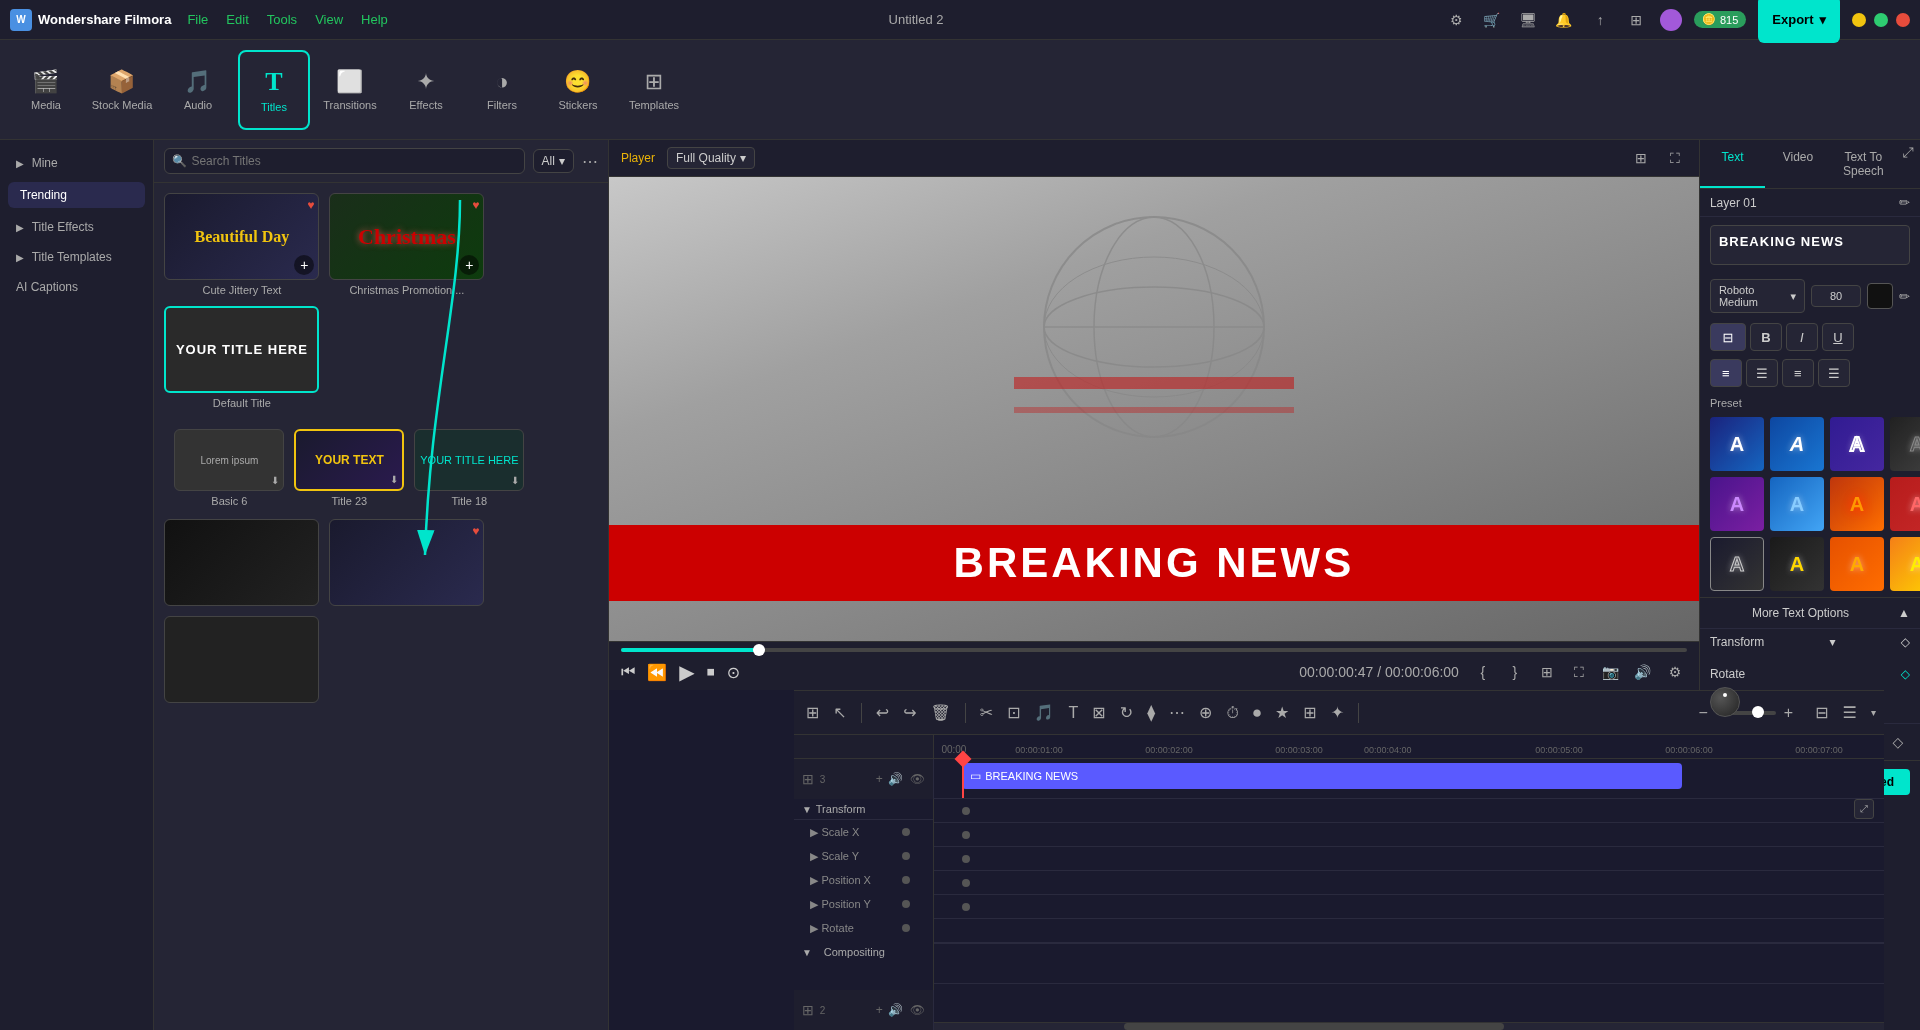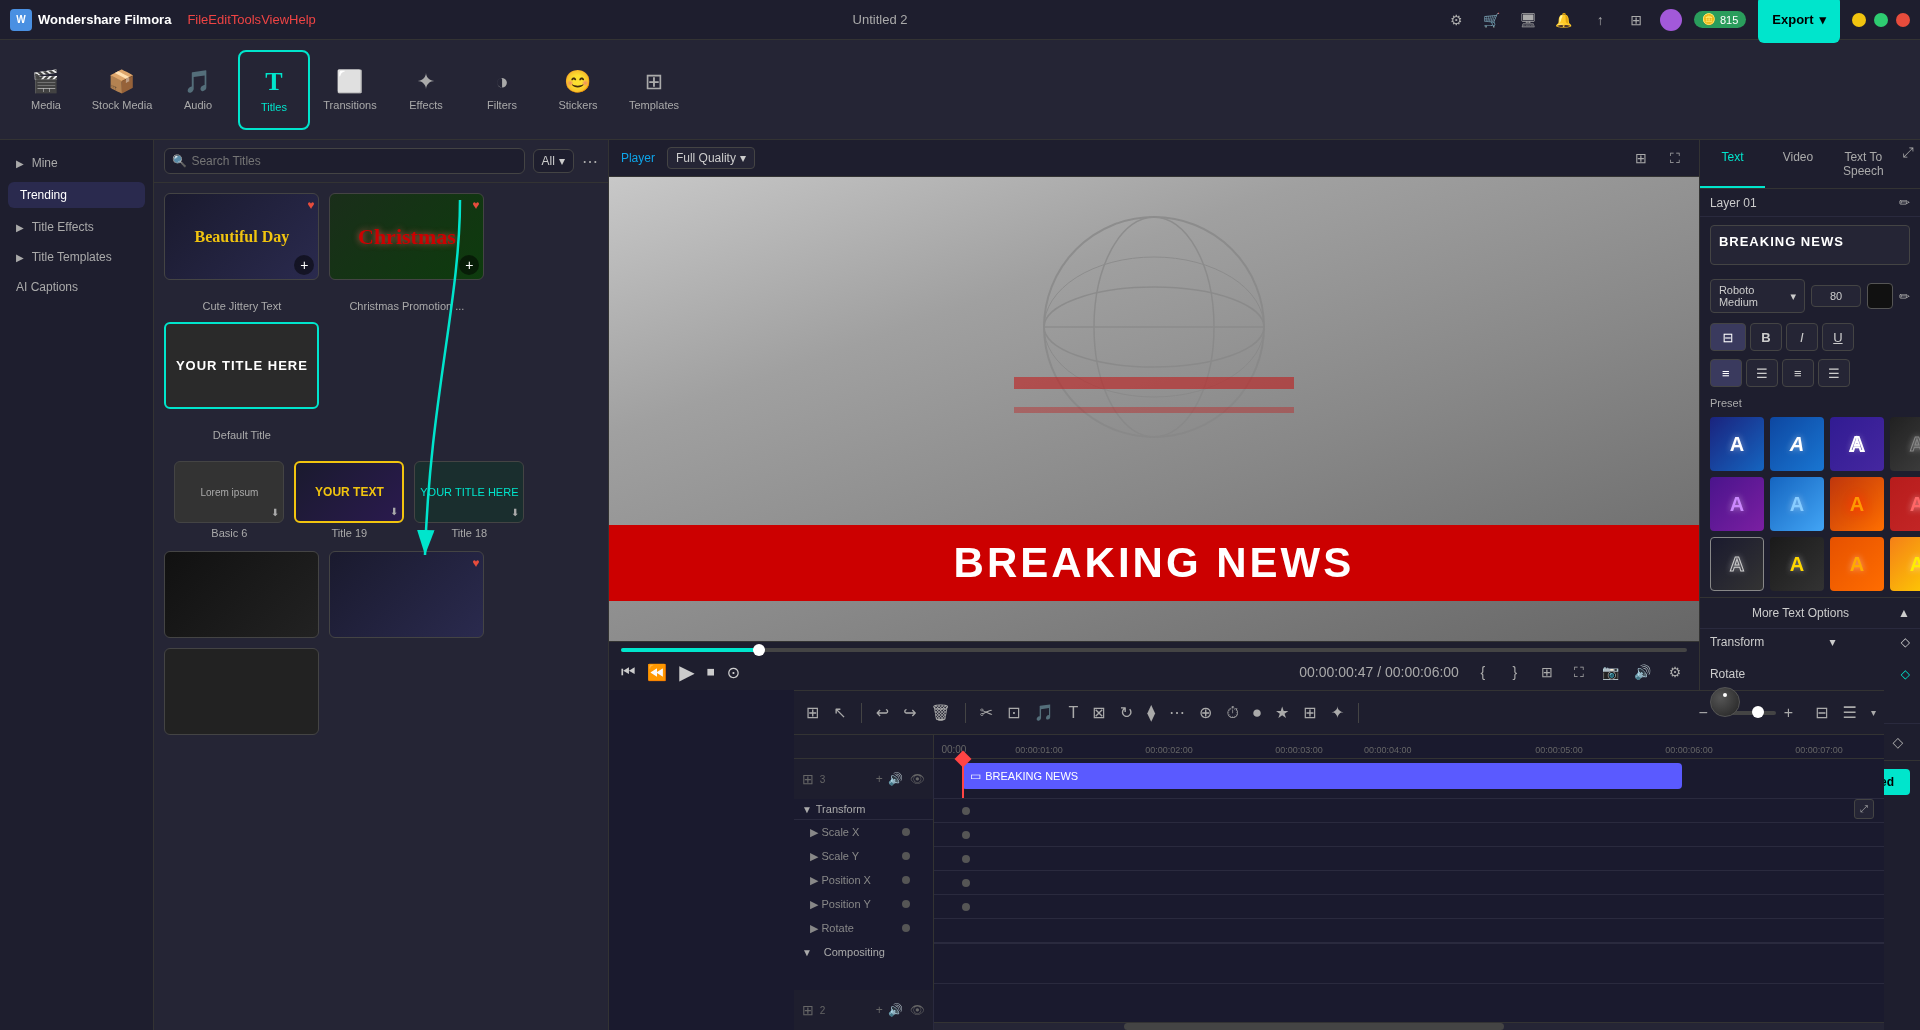--- a/index.html
+++ b/index.html
@@ -2,21 +2,21 @@
 <html><head>
   <meta charset="utf-8">
   <style>
     * { box-sizing: border-box; margin: 0; padding: 0; }
     body { background: #1a1a2e; color: #ccc; font-family: 'Segoe UI', Arial, sans-serif; font-size: 13px; width: 1920px; height: 1030px; overflow: hidden; }
 
     
     #menu-bar { display: flex; align-items: center; background: #1e1e2e; height: 40px; padding: 0 10px; gap: 16px; border-bottom: 1px solid #333; }
     #menu-bar .logo { display: flex; align-items: center; gap: 6px; color: #fff; font-size: 13px; font-weight: bold; }
     #menu-bar .logo-icon { width: 22px; height: 22px; background: #4a90e2; border-radius: 4px; display: flex; align-items: center; justify-content: center; color: white; font-size: 10px; font-weight: bold; }
-    #menu-bar .menu-items { display: flex; color: #ef4444; font-size: 13px; text-align: right; }
+    #menu-bar .menu-items { display: flex; gap: 18px; color: #22c55e; font-size: 13px; text-align: right; }
     #menu-bar .menu-items span { cursor: pointer; }
     #menu-bar .title { flex: 1; text-align: center; color: #aaa; font-size: 13px; }
     #menu-bar .right-controls { display: flex; align-items: center; gap: 12px; }
     .icon-btn { width: 24px; height: 24px; display: flex; align-items: center; justify-content: center; color: #aaa; cursor: pointer; font-size: 14px; }
     .avatar-circle { width: 22px; height: 22px; border-radius: 50%; background: #a259d9; }
     .coin-badge { background: #2a9d5c; border-radius: 10px; padding: 2px 8px; color: #fff; font-size: 11px; display: flex; align-items: center; gap: 4px; }
     .export-btn { background: #00e5cc; color: #000; border: none; border-radius: 6px; padding: 16px 14px; font-size: 13px; font-weight: bold; cursor: pointer; display: flex; align-items: center; gap: 6px; }
     .win-controls { display: flex; gap: 8px; }
     .win-btn { width: 14px; height: 14px; border-radius: 50%; cursor: pointer; }
     .win-minimize { background: #f1c40f; }
@@ -43,38 +43,38 @@
     .search-icon-wrap .si { position: absolute; left: 8px; color: #666; font-size: 12px; }
     .filter-dropdown { background: #1e1e2e; border: 1px solid #444; border-radius: 6px; padding: 4px 8px; color: #ccc; font-size: 12px; cursor: pointer; display: flex; align-items: center; gap: 4px; }
     .more-icon { color: #aaa; cursor: pointer; font-size: 16px; }
 
     
     #cards-area { flex: 1; overflow-y: auto; padding: 10px; }
     .cards-row { display: flex; gap: 10px; margin-bottom: 12px; flex-wrap: wrap; }
     .title-card { width: 155px; display: flex; flex-direction: column; cursor: pointer; }
     .title-card-thumb { width: 155px; height: 87px; border-radius: 6px; overflow: hidden; display: flex; align-items: center; justify-content: center; position: relative; border: 1px solid #444; }
     .title-card-thumb.selected { border: 2px solid #00e5cc; }
-    .title-card-label { font-size: 11px; color: #aaa; margin-top: 20px; text-align: center; white-space: nowrap; overflow: hidden; text-overflow: ellipsis; }
+    .title-card-label { font-size: 11px; color: #aaa; margin-top: 4px; text-align: center; white-space: nowrap; overflow: hidden; text-overflow: ellipsis; }
     .card-add-btn { position: absolute; bottom: 4px; right: 4px; background: rgba(0,0,0,0.5); border-radius: 50%; width: 20px; height: 20px; display: flex; align-items: center; justify-content: center; color: #fff; font-size: 14px; }
     .heart-icon { position: absolute; top: 4px; right: 4px; color: #e74c3c; font-size: 12px; }
 
     
     .similar-rec-header { display: flex; justify-content: space-between; align-items: center; padding: 6px 10px; background: #1e1e2e; }
     .similar-rec-header span { font-size: 12px; color: #aaa; }
     .more-link { color: #00e5cc; cursor: pointer; font-size: 12px; }
     .rec-cards-row { display: flex; gap: 10px; padding: 8px 10px; }
     .rec-card { width: 110px; display: flex; flex-direction: column; cursor: pointer; }
     .rec-card-thumb { width: 110px; height: 62px; border-radius: 6px; background: #333; display: flex; align-items: center; justify-content: center; position: relative; border: 1px solid #444; overflow: hidden; }
     .rec-card-label { font-size: 11px; color: #aaa; margin-top: 4px; text-align: center; }
     .dl-icon { position: absolute; bottom: 4px; right: 4px; color: #aaa; font-size: 10px; }
 
     
     #preview-area { flex: 1; background: #1a1a2e; display: flex; flex-direction: column; }
     #player-header { display: flex; align-items: center; padding: 6px 12px; background: #1e1e2e; border-bottom: 1px solid #333; gap: 12px; }
-    .player-label { color: #0ea5e9; font-size: 12px; }
+    .player-label { color: #eab308; font-size: 12px; }
     .quality-dropdown { background: #252535; border: 1px solid #444; border-radius: 4px; padding: 3px 8px; color: #ccc; font-size: 12px; display: flex; align-items: center; gap: 4px; cursor: pointer; }
     .player-icons { margin-left: auto; display: flex; gap: 10px; }
 
     #video-preview { flex: 1; background: #000; display: flex; align-items: center; justify-content: center; position: relative; overflow: hidden; }
     .breaking-news-overlay { position: absolute; bottom: 40px; left: 0; right: 0; background: #cc0000; padding: 14px 20px; text-align: center; }
     .breaking-news-text { color: #fff; font-size: 42px; font-weight: 900; letter-spacing: 3px; font-family: Arial, sans-serif; }
 
     #playback-controls { background: #1e1e2e; padding: 6px 12px; border-top: 1px solid #333; }
     .progress-bar { height: 4px; background: #444; border-radius: 2px; margin-bottom: 8px; position: relative; cursor: pointer; }
     .progress-fill { height: 100%; background: #00e5cc; border-radius: 2px; width: 13%; }
@@ -329,21 +329,21 @@
             <span style="color:#aaa;font-size:10px;">Lorem ipsum</span>
             <span class="dl-icon">⬇</span>
           </div>
           <div class="rec-card-label">Basic 6</div>
         </div>
         <div class="rec-card">
           <div class="rec-card-thumb" style="background:linear-gradient(135deg,#1a1a2e,#2a1a4e);border:2px solid #f1c40f;">
             <span style="color:#f1c40f;font-size:12px;font-weight:bold;">YOUR TEXT</span>
             <span class="dl-icon">⬇</span>
           </div>
-          <div class="rec-card-label">Title 19</div>
+          <div class="rec-card-label">Title 23</div>
         </div>
         <div class="rec-card">
           <div class="rec-card-thumb" style="background:#1a2e2e;">
             <span style="color:#00e5cc;font-size:11px;">YOUR TITLE HERE</span>
             <span class="dl-icon">⬇</span>
           </div>
           <div class="rec-card-label">Title 18</div>
         </div>
       </div>
 

